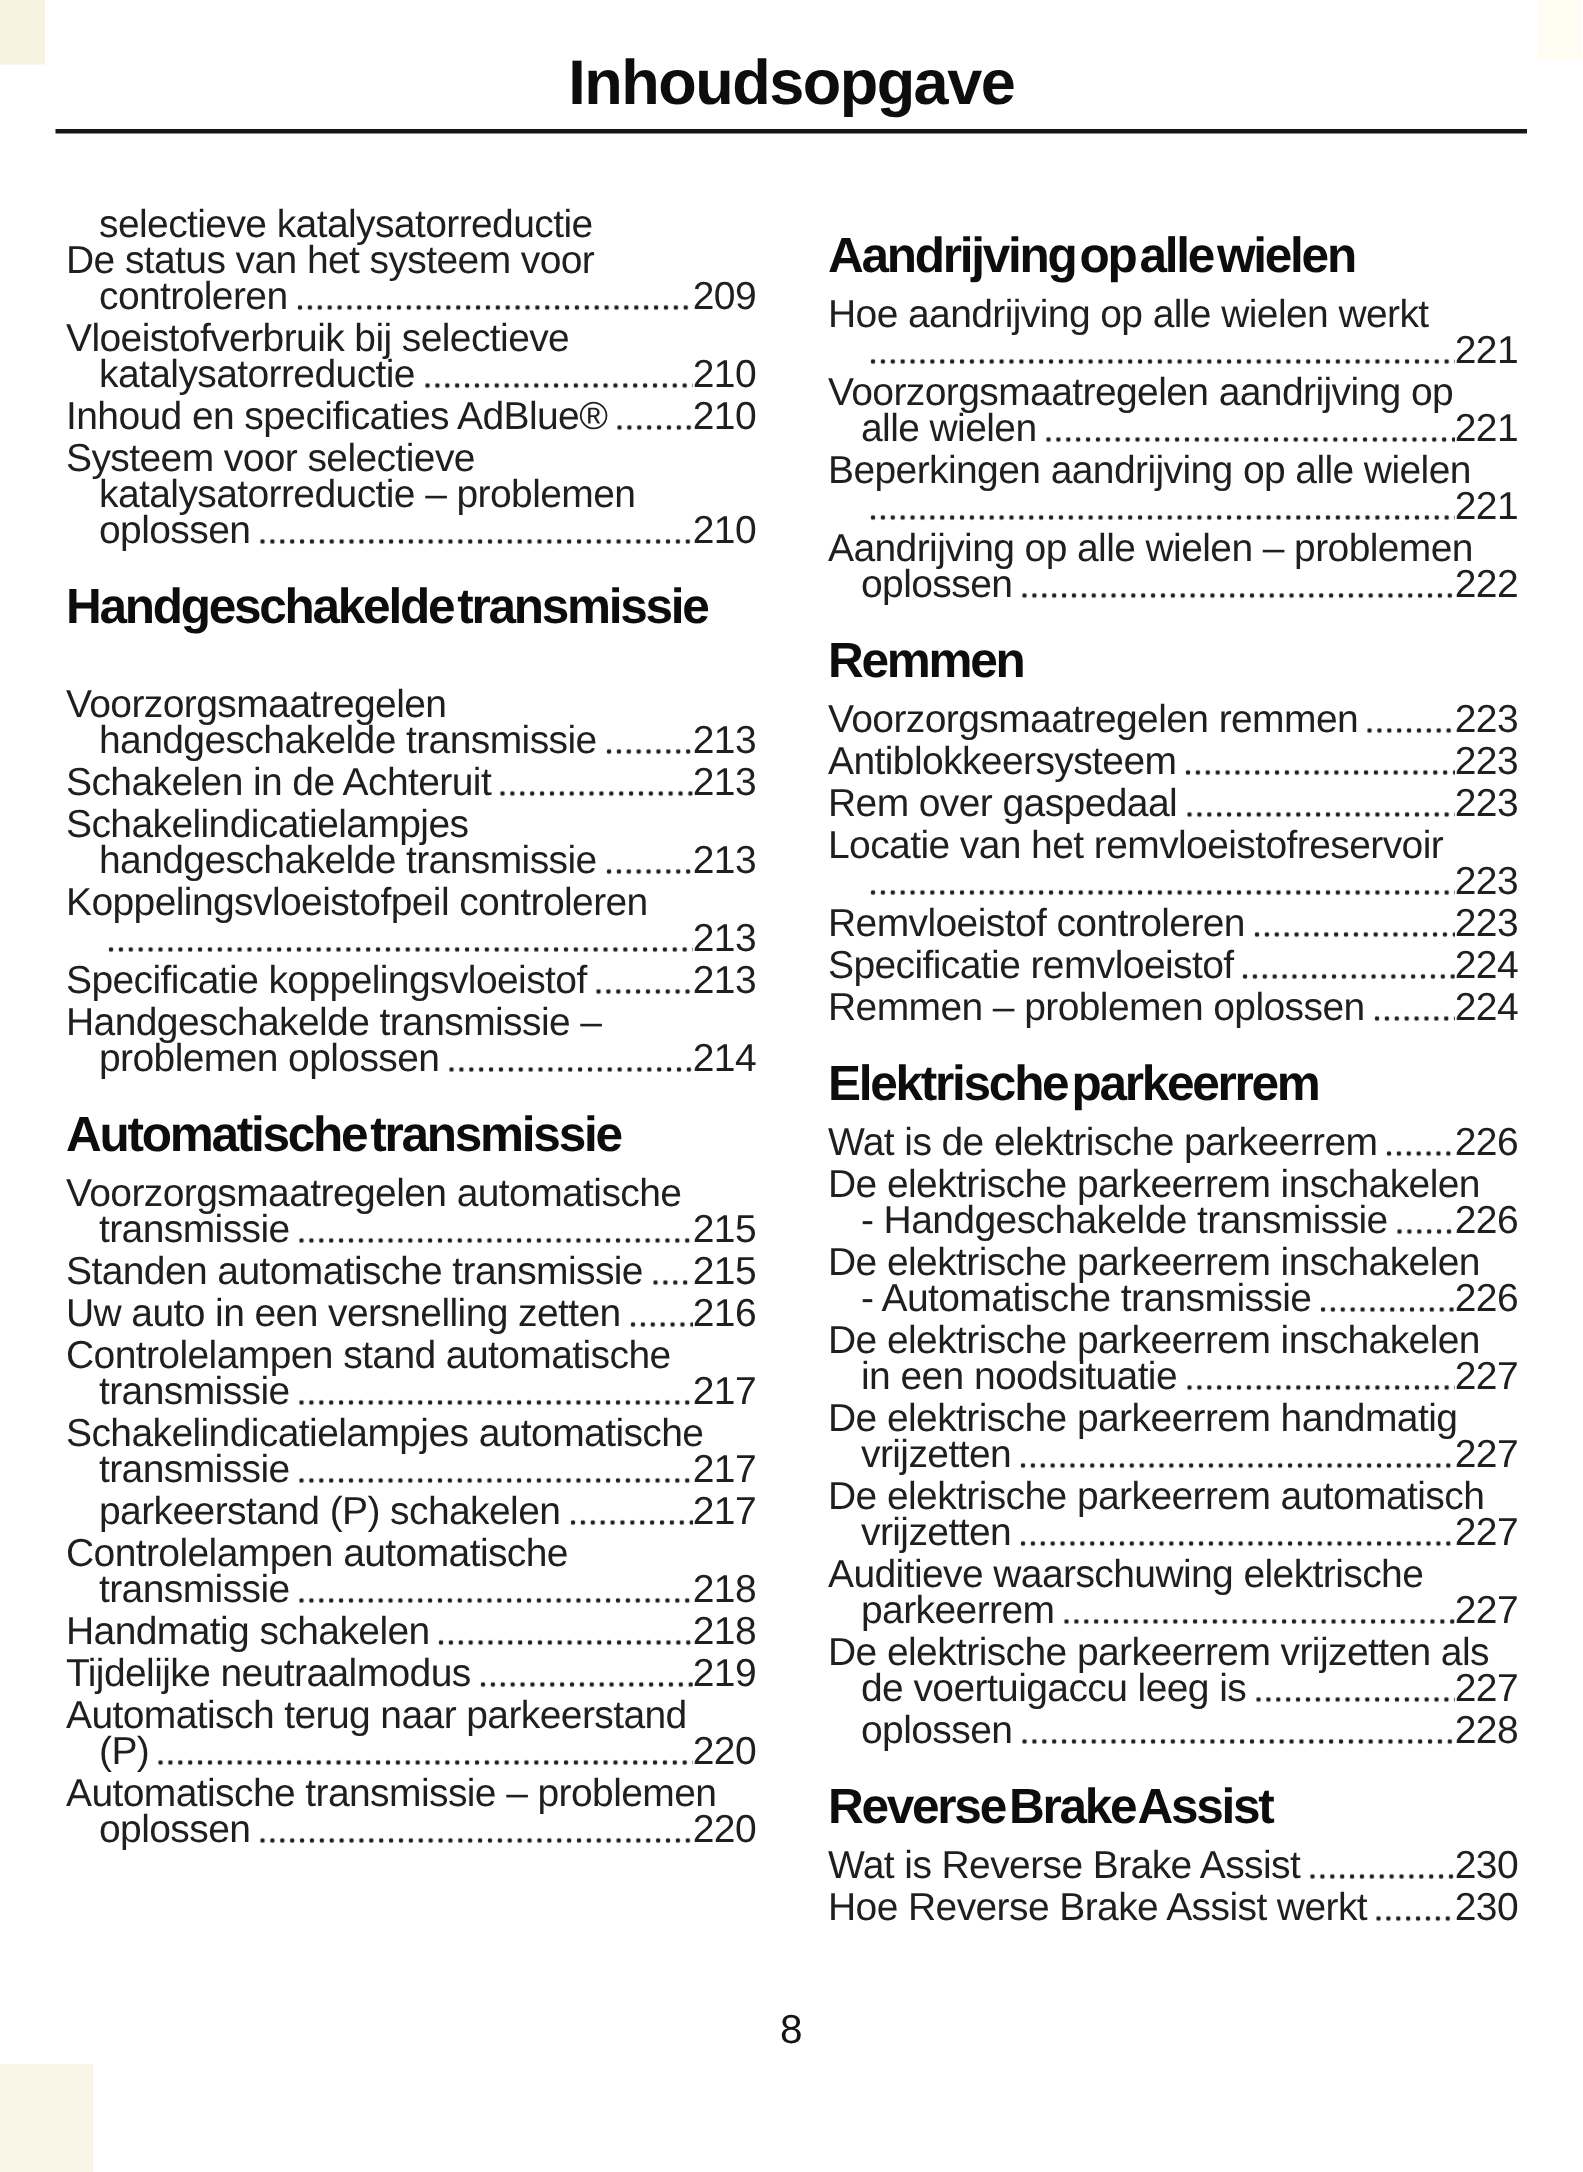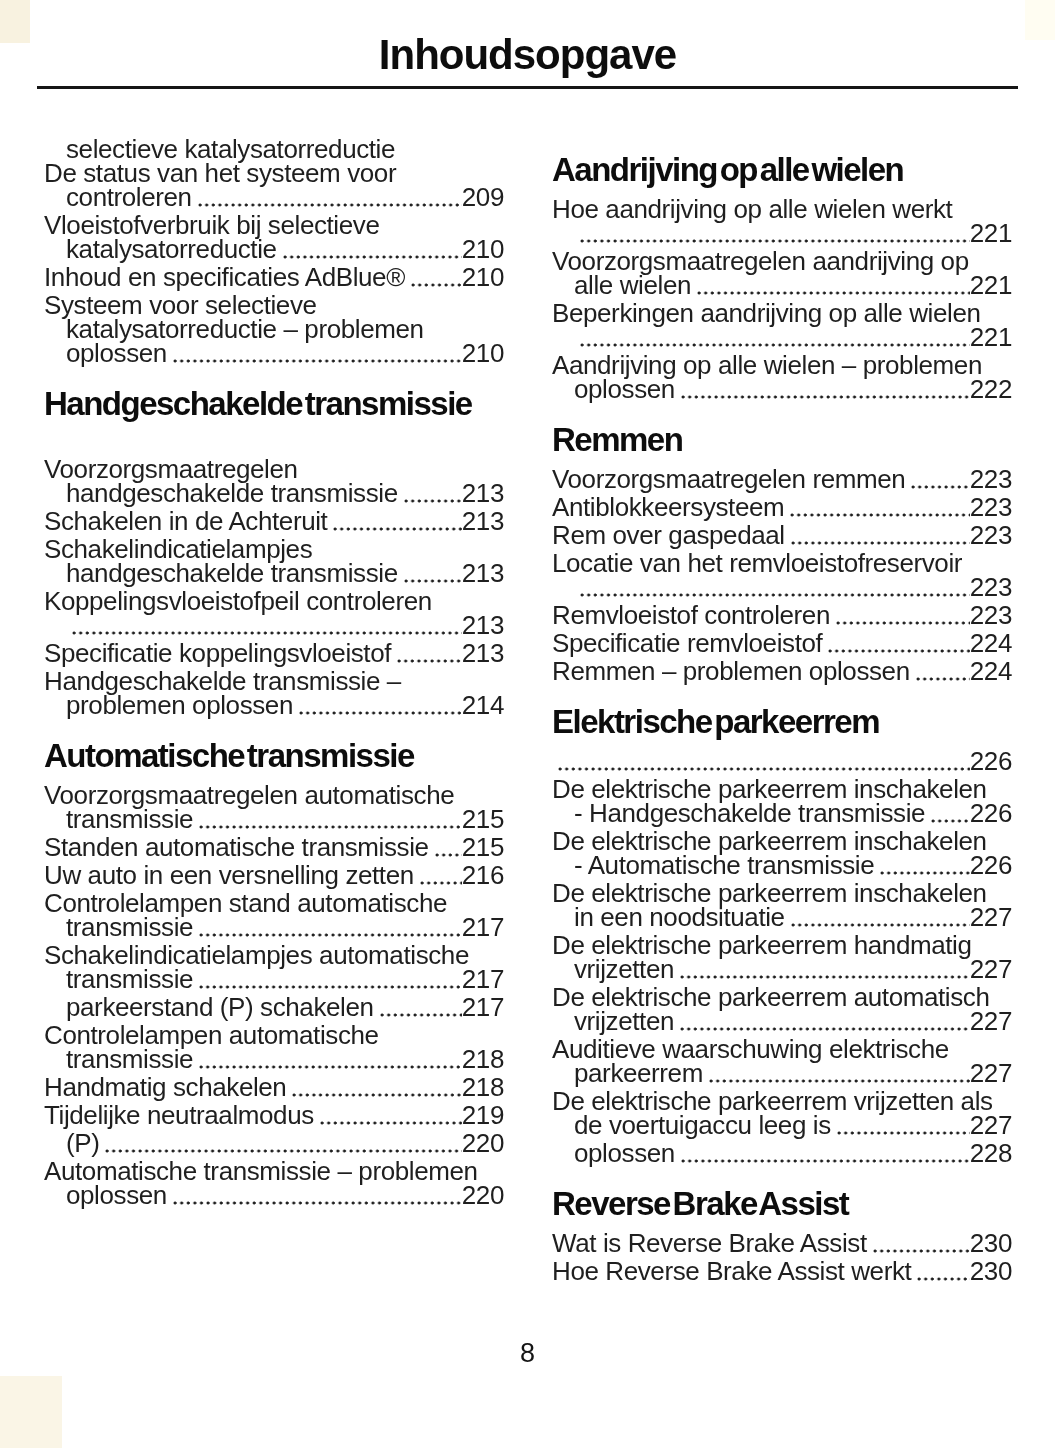--- a/index.html
+++ b/index.html
@@ -258,20 +258,21 @@
             </div>
           </div>
           <div class="toc-entry">
             <div class="lastline">
               <span class="ltext">Tijdelijke neutraalmodus</span>
               <span class="leader"></span>
               <span class="pagenum">219</span>
             </div>
           </div>
           <div class="toc-entry">
+            <div class="line">Automatisch terug naar parkeerstand</div>
             <div class="lastline cont">
               <span class="ltext">(P)</span>
               <span class="leader"></span>
               <span class="pagenum">220</span>
             </div>
           </div>
           <div class="toc-entry">
             <div class="line">Automatische transmissie – problemen</div>
             <div class="lastline cont">
               <span class="ltext">oplossen</span>
@@ -367,20 +368,21 @@
               <span class="ltext">Remmen – problemen oplossen</span>
               <span class="leader"></span>
               <span class="pagenum">224</span>
             </div>
           </div>
         </section>
         <section class="toc-section">
           <h2 class="section-heading">Elektrische parkeerrem</h2>
           <div class="toc-entry">
             <div class="lastline">
+              <span class="ltext">Wat is de elektrische parkeerrem</span>
               <span class="leader"></span>
               <span class="pagenum">226</span>
             </div>
           </div>
           <div class="toc-entry">
             <div class="line">De elektrische parkeerrem inschakelen</div>
             <div class="lastline cont">
               <span class="ltext">- Handgeschakelde transmissie</span>
               <span class="leader"></span>
               <span class="pagenum">226</span>

